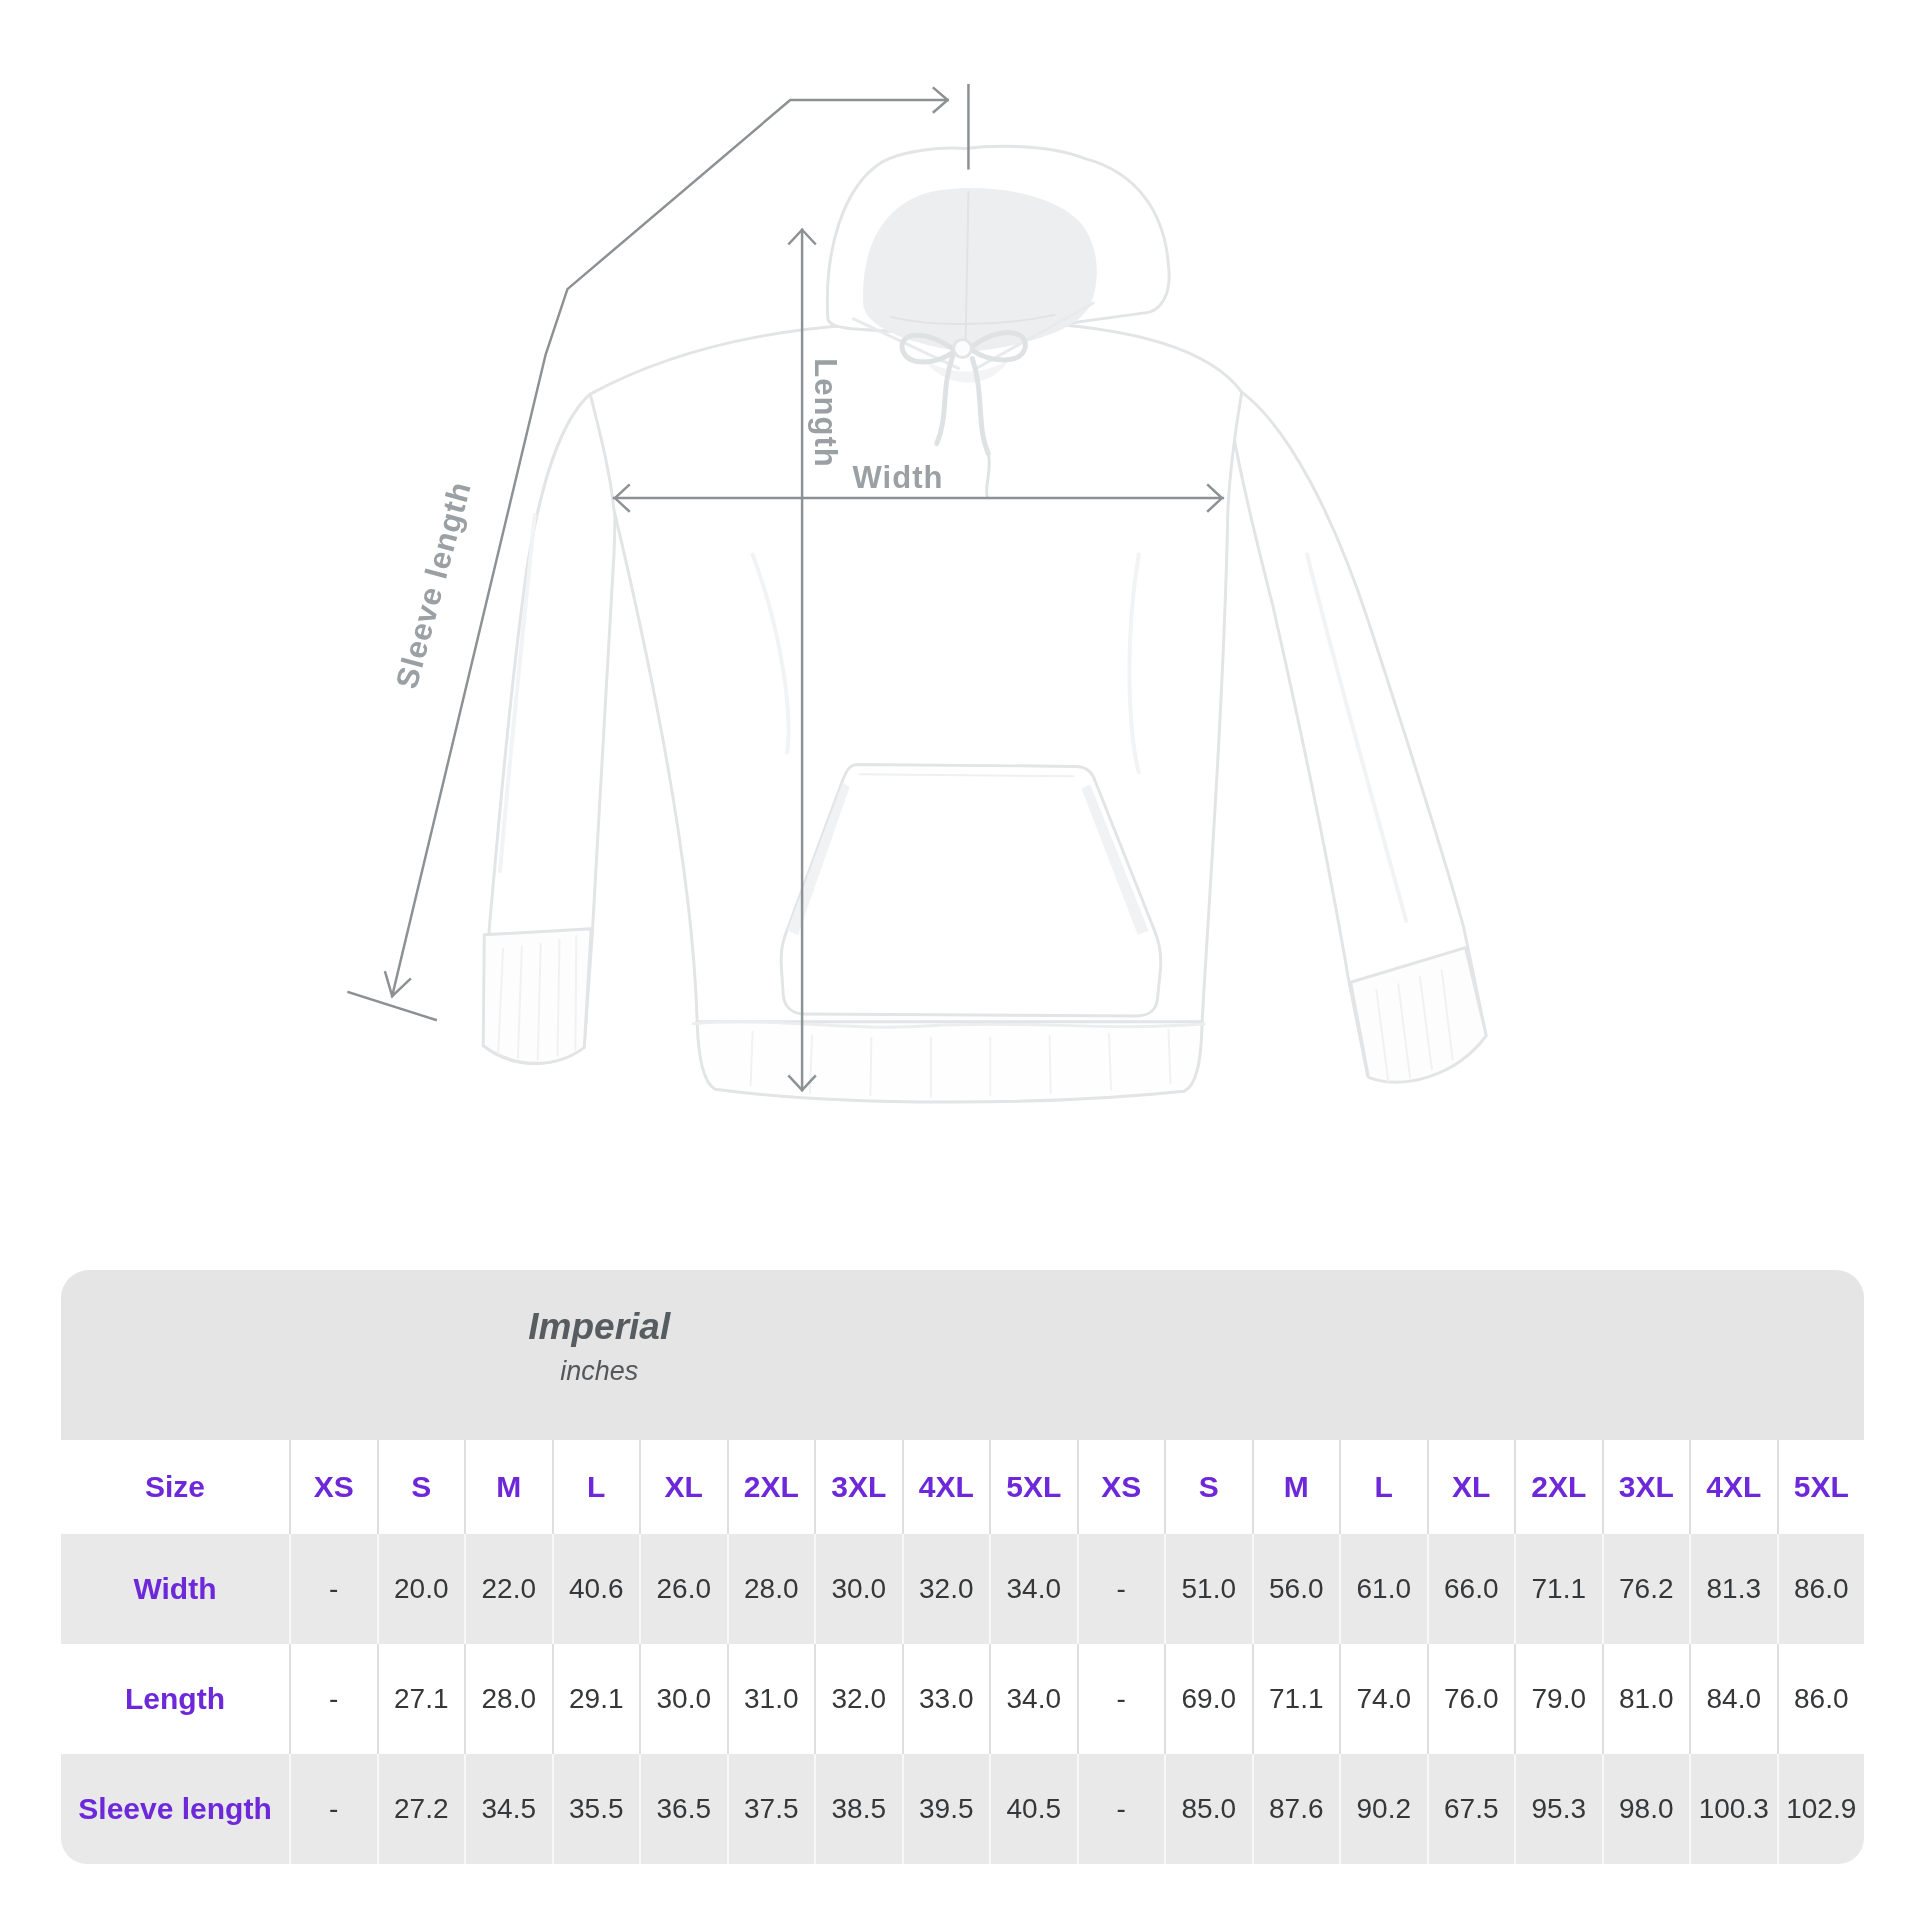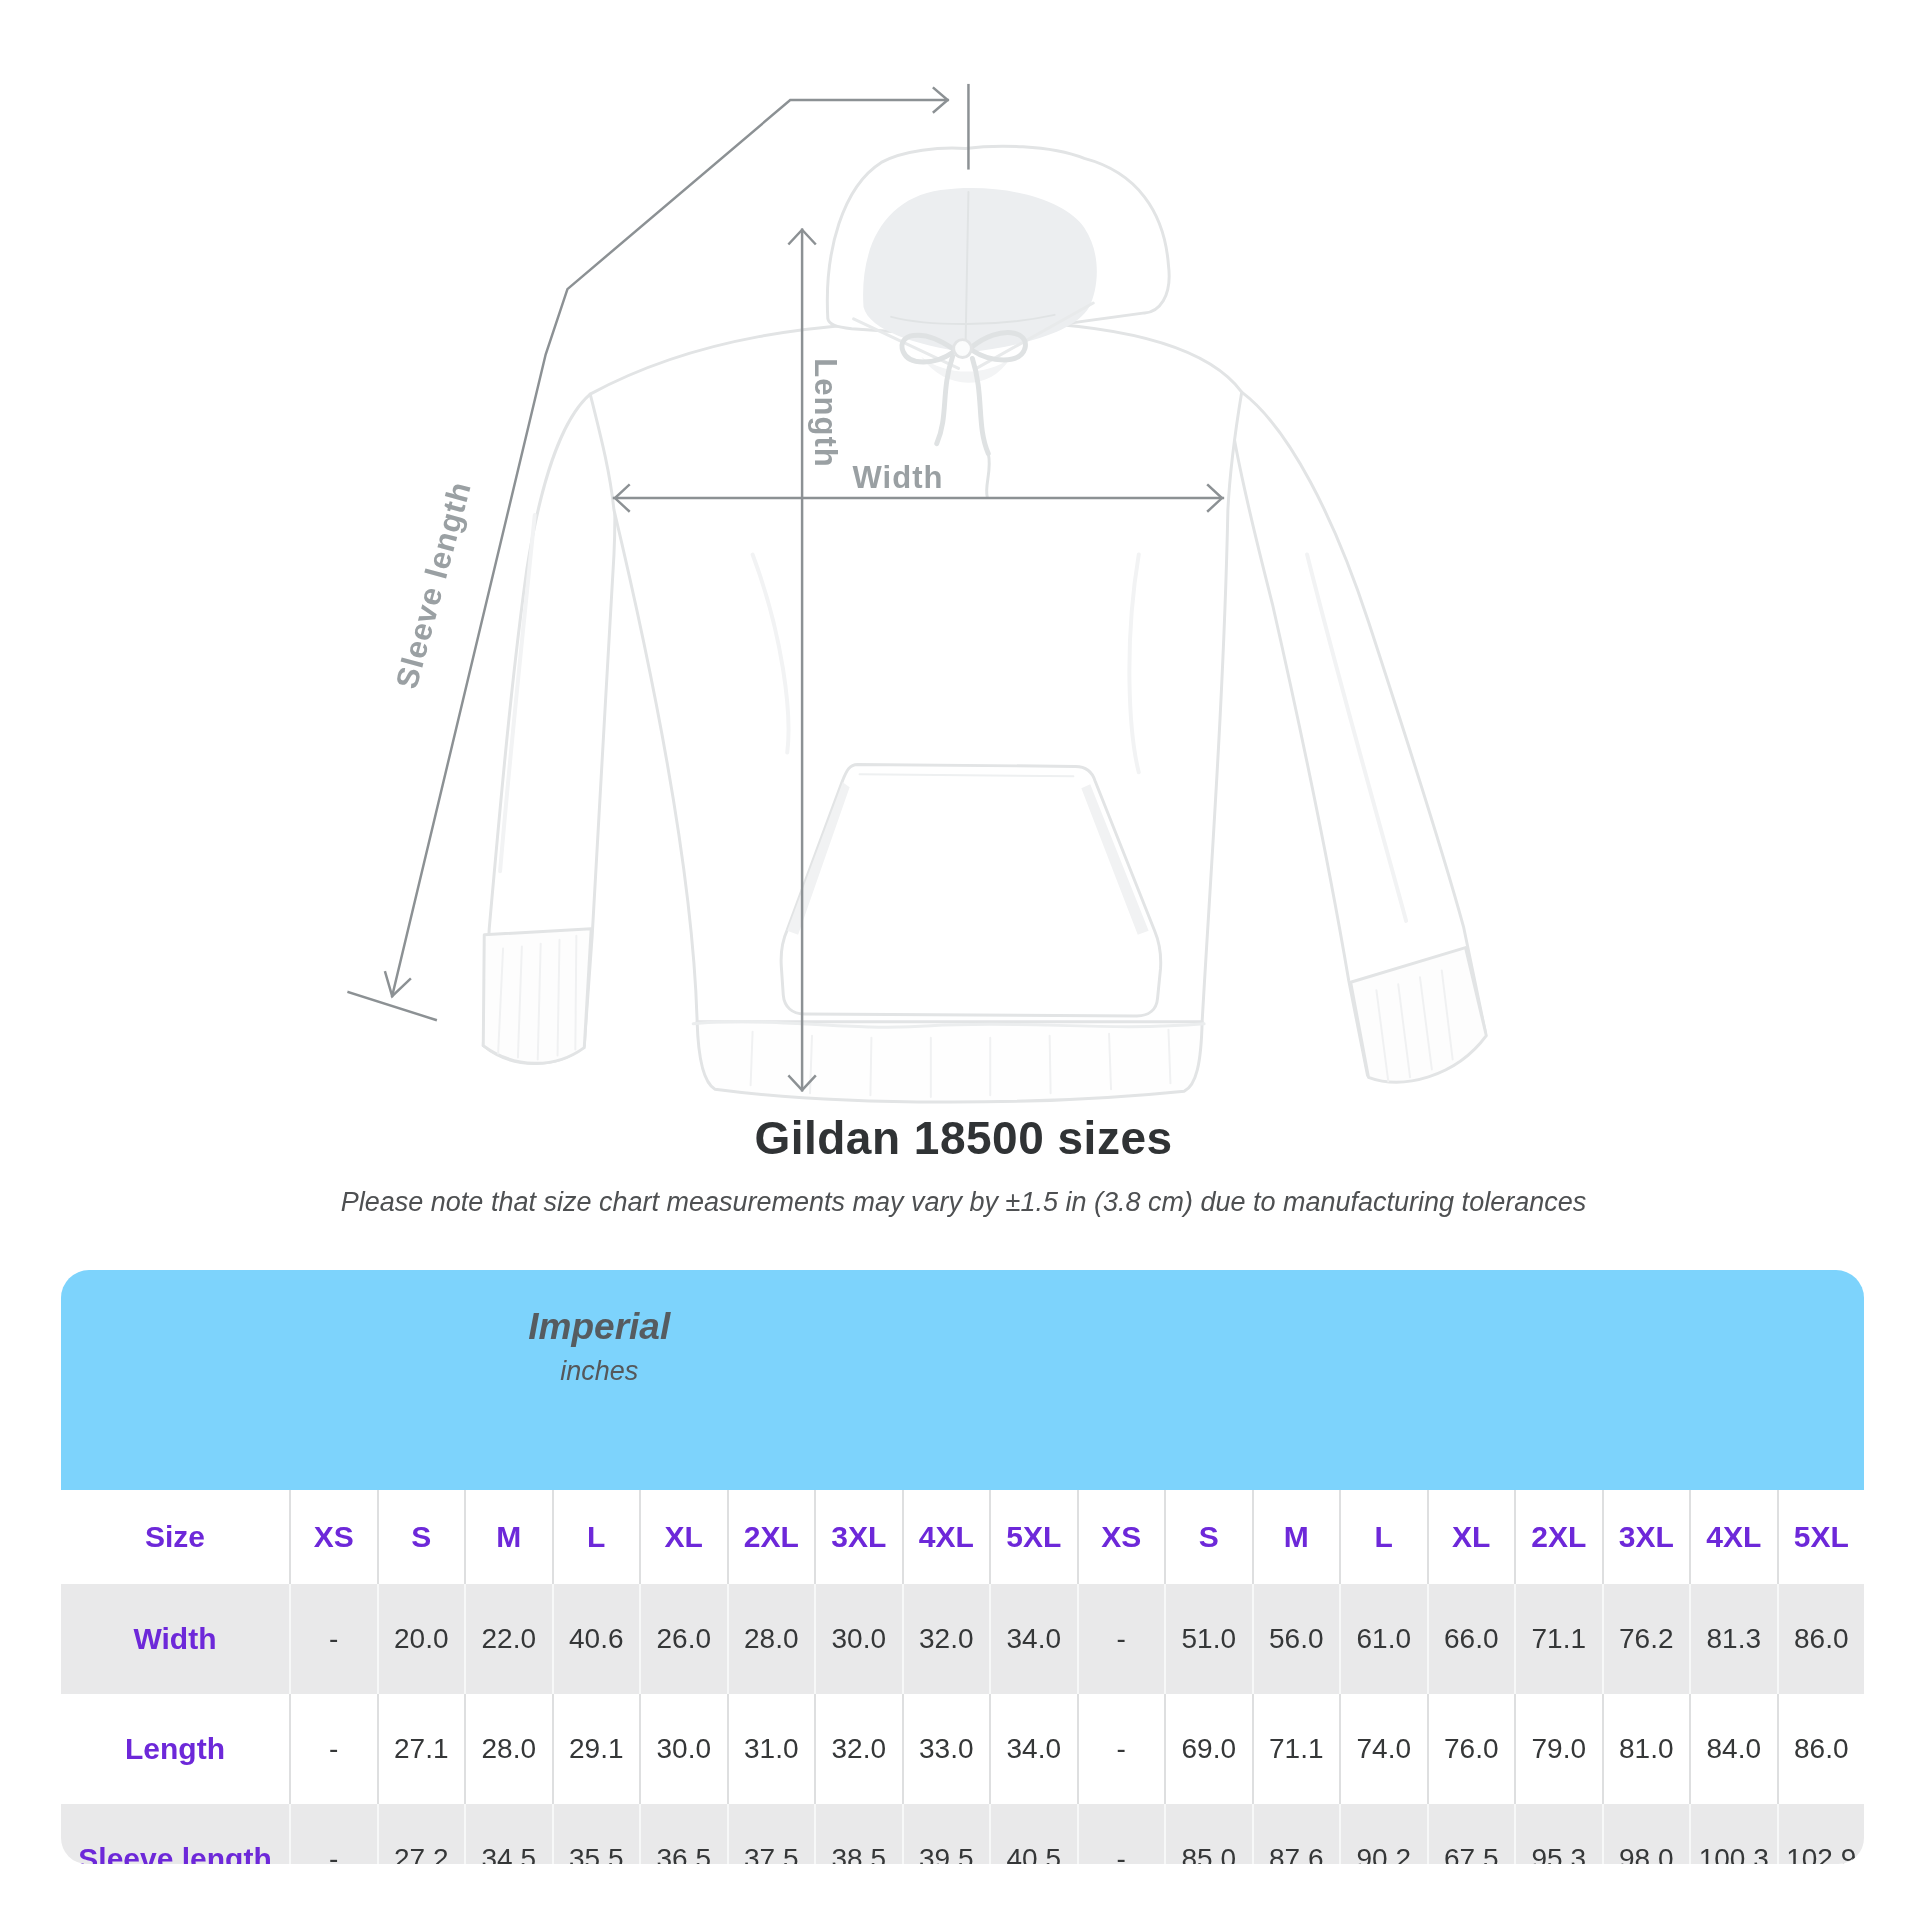--- a/index.html
+++ b/index.html
@@ -16,21 +16,21 @@
   .lbl-width{left:898px;top:478px;transform:translate(-50%,-50%);}
 
   
   .title-block{position:absolute;left:0;top:1111px;width:1927px;text-align:center;}
   .title{font-size:46px;font-weight:bold;color:#303335;letter-spacing:0.5px;}
   .subtitle{font-size:27px;font-style:italic;color:#4e5052;margin-top:22px;}
 
   
   .table-wrap{position:absolute;left:61px;top:1270px;width:1803px;height:594px;
               border-radius:28px 28px 26px 26px;overflow:hidden;background:#ffffff;}
-  .unit-band{height:220px;background:#7dd3fc;display:grid;
+  .unit-band{height:170px;background:#e5e5e5;display:grid;
              grid-template-columns:228px repeat(18,1fr);}
   .unit-group{display:flex;flex-direction:column;align-items:center;justify-content:flex-start;
               padding-top:36px;}
   .unit-group.imperial{grid-column:1/11;padding-left:61px;}
   .unit-group.metric{grid-column:11/20;}
   .unit-label{font-size:37px;font-style:italic;font-weight:bold;color:#565c60;}
   .unit-sub{font-size:27px;font-style:italic;color:#55585b;margin-top:8px;}
 
   .grid-row{display:grid;grid-template-columns:228px repeat(18,1fr);}
   .grid-row .cell{display:flex;align-items:center;justify-content:center;height:100%;
@@ -127,24 +127,20 @@
           <path d="M 1220 490 L 1234 503 L 1220 516"></path>
         </g>
       </g>
     </svg>
 
     <div class="measure-label lbl-sleeve">Sleeve length</div>
     <div class="measure-label lbl-length">Length</div>
     <div class="measure-label lbl-width">Width</div>
   </div>
 
-  <div class="title-block">
-    <div class="title">Gildan 18500 sizes</div>
-    <div class="subtitle">Please note that size chart measurements may vary by ±1.5 in (3.8 cm) due to manufacturing tolerances</div>
-  </div>
 
   <div class="table-wrap">
     <div class="unit-band">
       <div class="unit-group imperial">
         <div class="unit-label">Imperial</div>
         <div class="unit-sub">inches</div>
       </div>
     </div>
     <div id="size-grid">
         <div class="grid-row header-row row-white">

